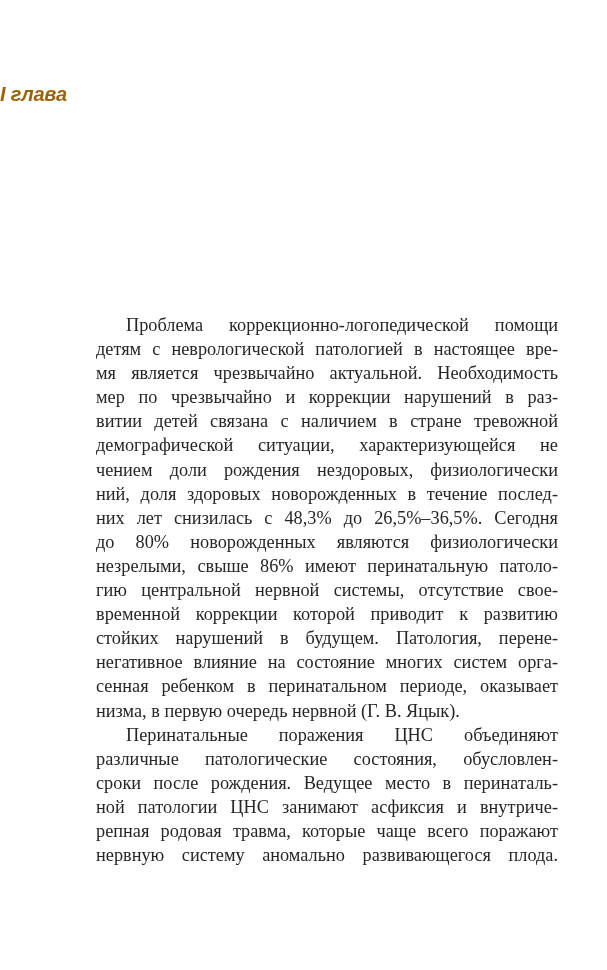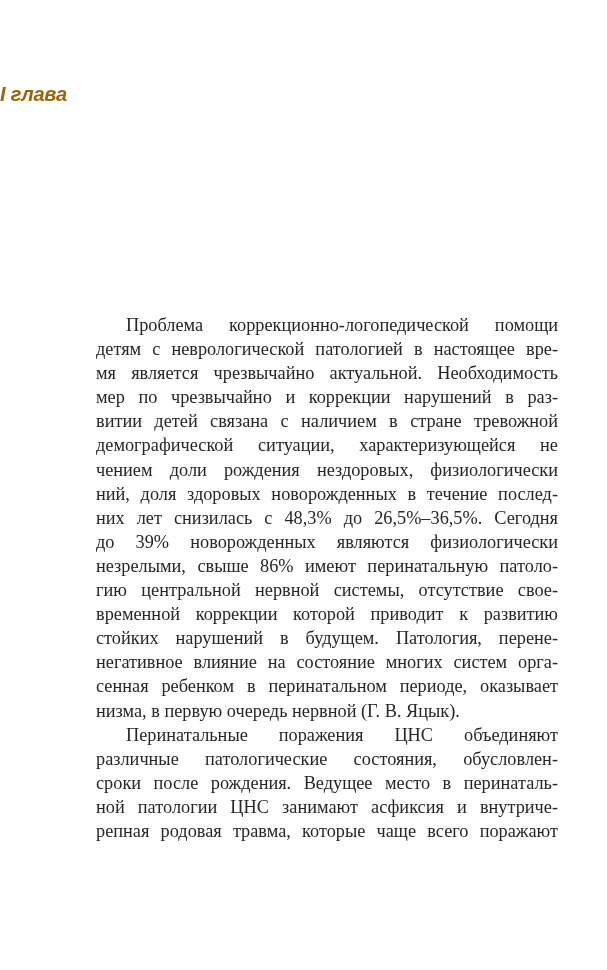--- a/index.html
+++ b/index.html
@@ -86,31 +86,32 @@
     <div>
       <span class="line indent">Проблема коррекционно-логопедической помощи</span>
       <span class="line">детям с неврологической патологией в настоящее вре-</span>
       <span class="line">мя является чрезвычайно актуальной. Необходимость</span>
       <span class="line">мер по чрезвычайно и коррекции нарушений в раз-</span>
       <span class="line">витии детей связана с наличием в стране тревожной</span>
       <span class="line">демографической ситуации, характеризующейся не</span>
       <span class="line">чением доли рождения нездоровых, физиологически</span>
       <span class="line">ний, доля здоровых новорожденных в течение послед-</span>
       <span class="line">них лет снизилась с 48,3% до 26,5%–36,5%. Сегодня</span>
-      <span class="line">до 39% новорожденных являются физиологически</span>
+      <span class="line">до 80% новорожденных являются физиологически</span>
       <span class="line">незрелыми, свыше 86% имеют перинатальную патоло-</span>
       <span class="line">гию центральной нервной системы, отсутствие свое-</span>
       <span class="line">временной коррекции которой приводит к развитию</span>
       <span class="line">стойких нарушений в будущем. Патология, перене-</span>
       <span class="line">негативное влияние на состояние многих систем орга-</span>
       <span class="line">сенная ребенком в перинатальном периоде, оказывает</span>
       <span class="line last">низма, в первую очередь нервной (Г. В. Яцык).</span>
     </div>
     <div>
       <span class="line indent">Перинатальные поражения ЦНС объединяют</span>
       <span class="line">различные патологические состояния, обусловлен-</span>
       <span class="line">сроки после рождения. Ведущее место в перинаталь-</span>
       <span class="line">ной патологии ЦНС занимают асфиксия и внутриче-</span>
       <span class="line">репная родовая травма, которые чаще всего поражают</span>
+      <span class="line">нервную систему аномально развивающегося плода.</span>
     </div>
   </div>
 
 </div>
 
 </body></html>

